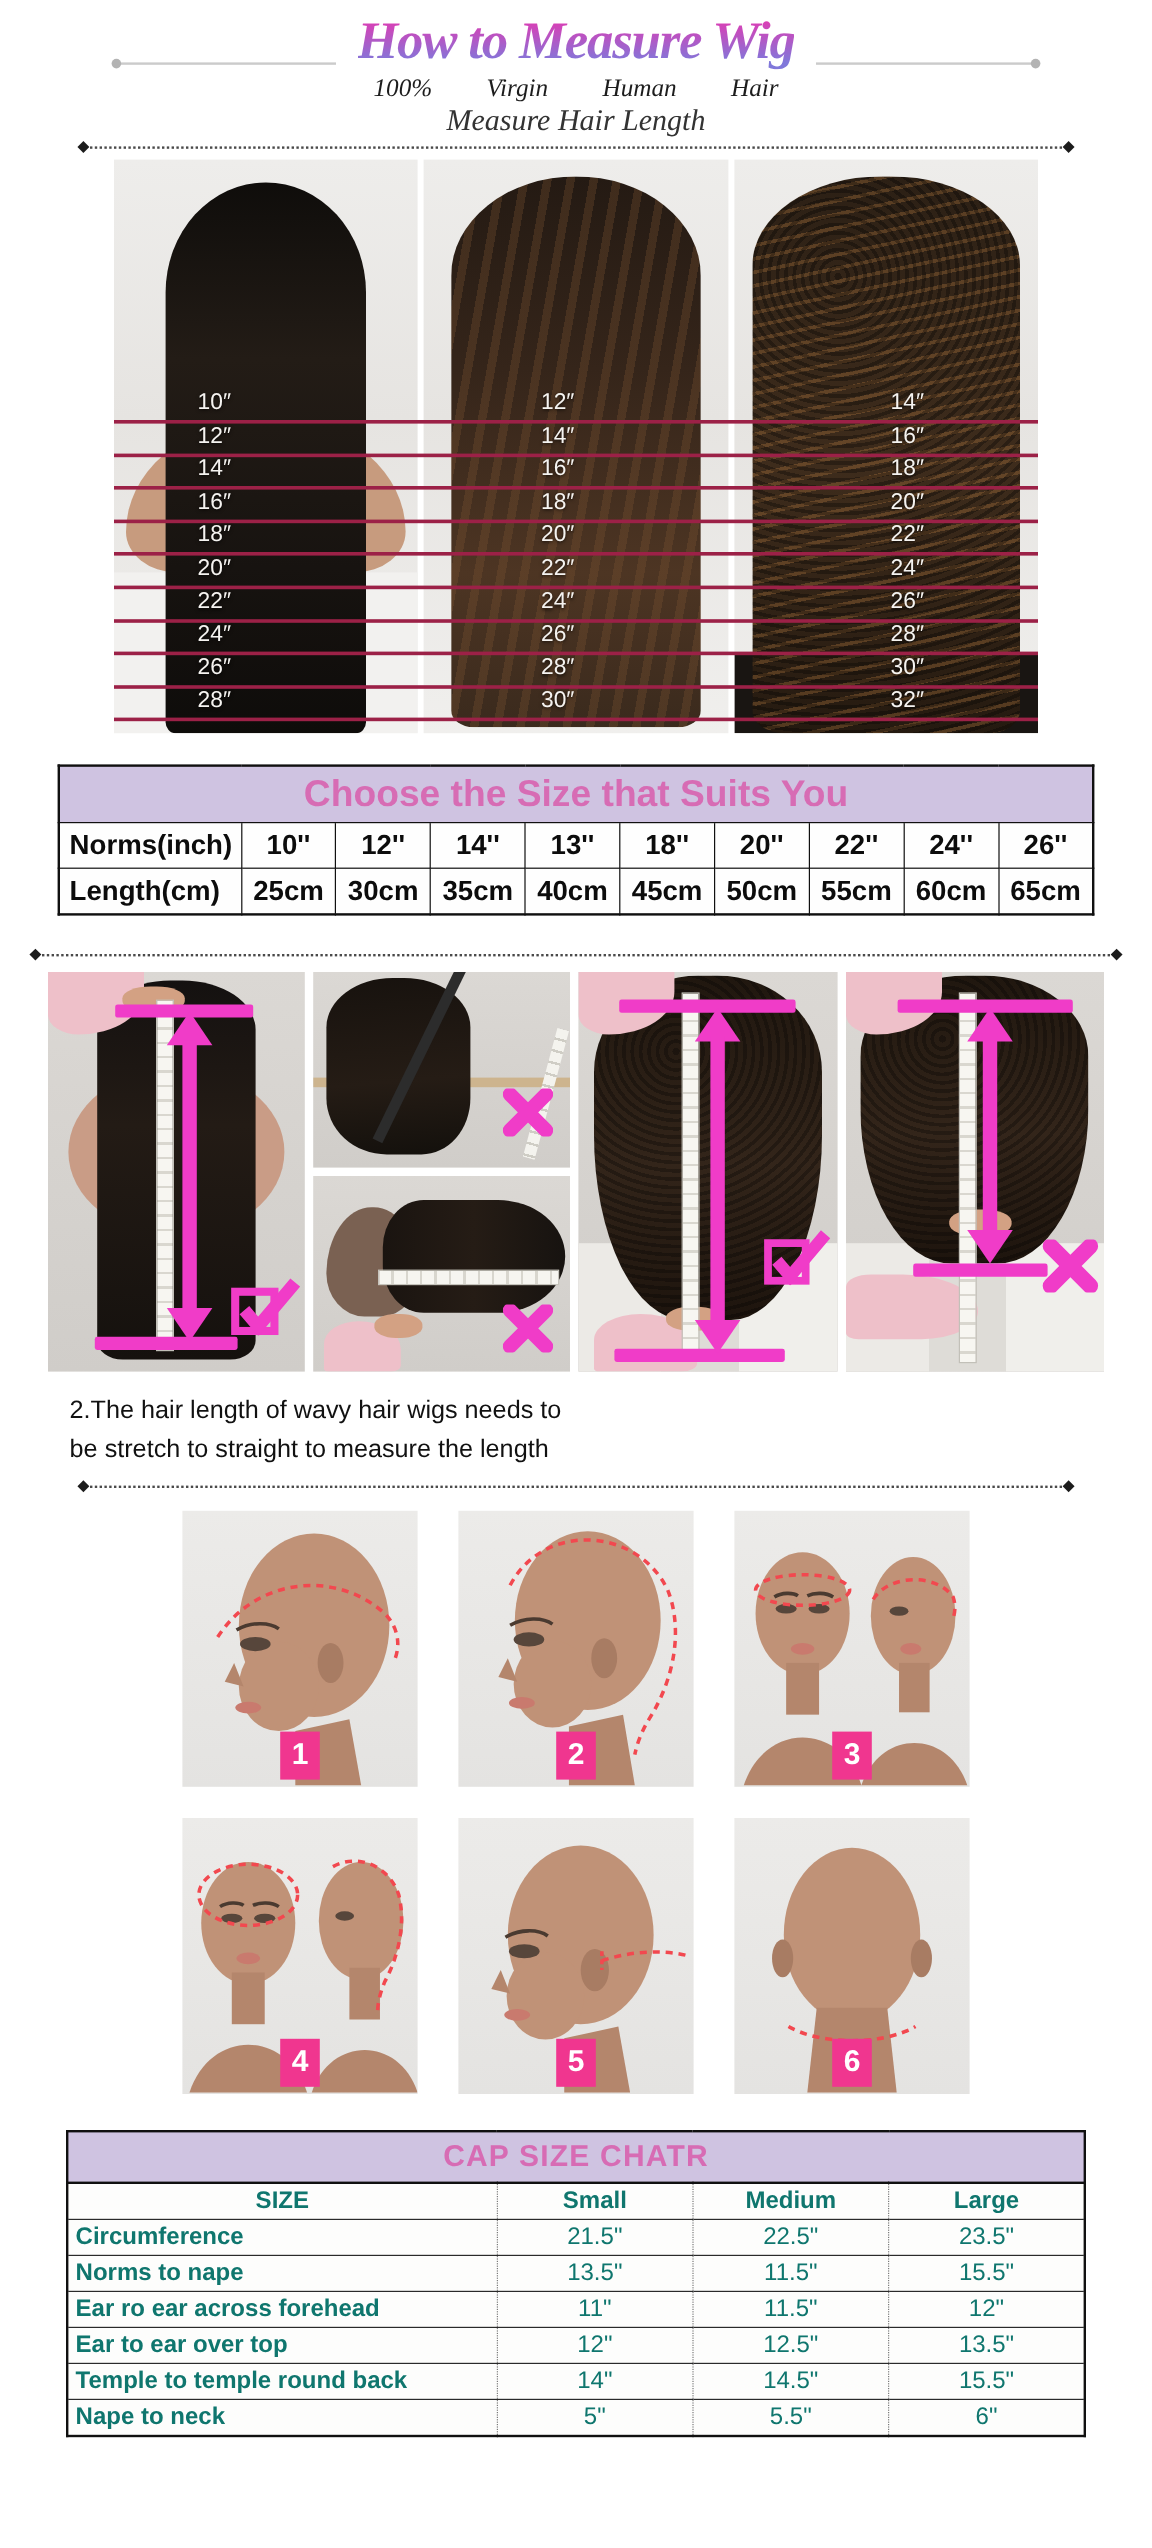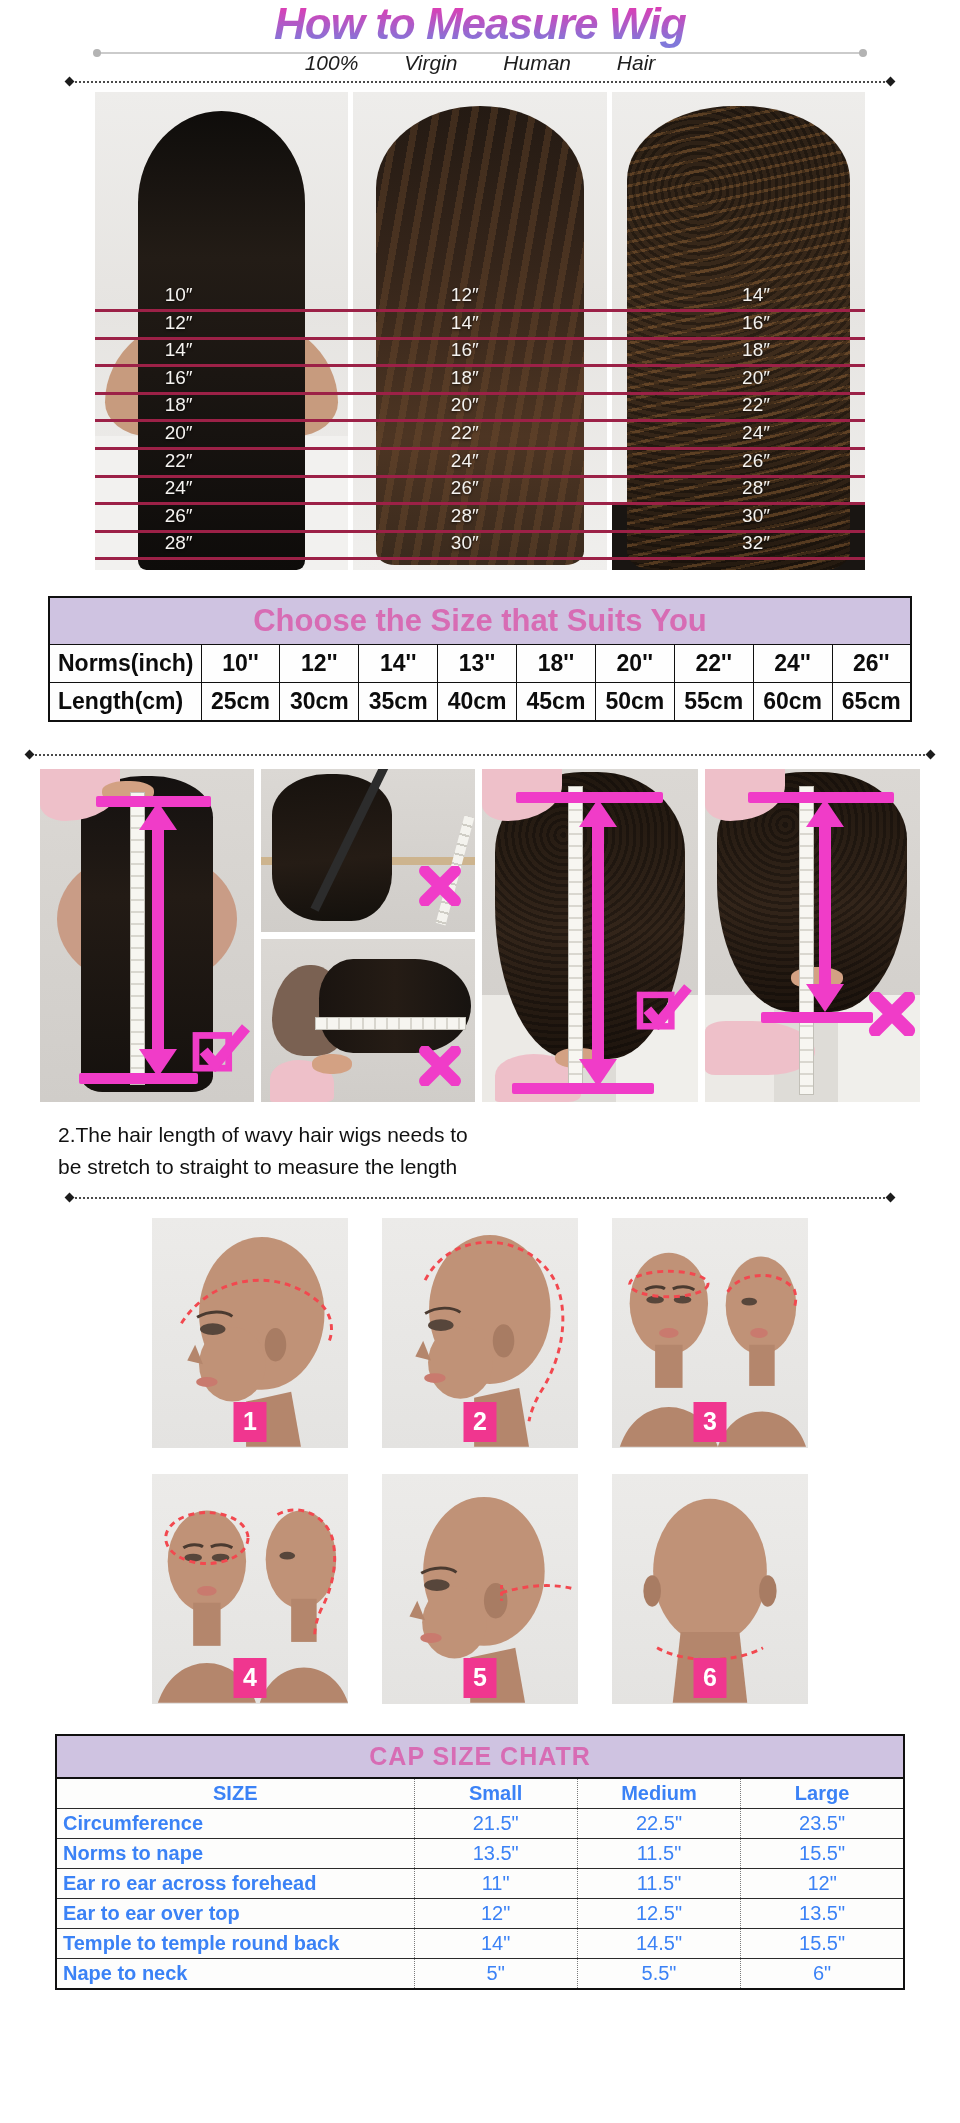--- a/index.html
+++ b/index.html
@@ -1,20 +1,20 @@
 <!DOCTYPE html>
 <html><head>
 <meta charset="utf-8">
 <style>
   * { box-sizing: border-box; margin: 0; padding: 0; }
   body { background:#ffffff; font-family:"Liberation Sans", sans-serif; }
   .page { position:relative; width:960px; height:2123px; margin:0 auto; background:#fff; overflow:hidden; }
 
   
-  .hdr { position:relative; text-align:center; padding-top:0; }
+  .hdr { position:relative; text-align:center; padding-top:10px;font-family:Liberation Serif, serif; }
   .hdr-line { position:absolute; top:52px; left:95px; right:95px; height:2px; background:#cbcbcb; z-index:0; }
   .hdr-line .dot { position:absolute; top:-3px; width:8px; height:8px; border-radius:50%; background:#b3b3b3; }
   .hdr-line .dot.l { left:-2px; } .hdr-line .dot.r { right:-2px; }
   .main-title { position:relative; z-index:1; display:inline-block; background:#fff; padding:0 18px;
     font-size:44px; line-height:48px; font-weight:bold; font-style:italic; letter-spacing:-1px; }
   .main-title .grad { background:linear-gradient(180deg,#e23ab2 12%,#8078da 88%);
     -webkit-background-clip:text; background-clip:text; color:transparent; }
   .subtitle { font-size:21px; font-style:italic; color:#1d1d1d; word-spacing:40px; margin-top:3px; }
   .sec-head { font-size:25px; line-height:30px; font-style:italic; color:#333; text-align:center; }
   .dashline { position:relative; border-top:2px dotted #4a4a4a; height:0; }
@@ -111,41 +111,42 @@
   
   .heads-grid { margin:19px 152px 0; display:grid; grid-template-columns:repeat(3,1fr); gap:26px 34px; }
   .head-panel { position:relative; height:230px; background:linear-gradient(180deg,#ecebe9,#e4e3e1); overflow:hidden; }
   .head-panel svg { position:absolute; inset:0; width:100%; height:100%; }
   .badge { position:absolute; z-index:5; bottom:6px; left:50%; transform:translateX(-50%);
     width:33px; height:40px; background:#f0368f; color:#fff; font-size:25px; font-weight:bold;
     display:flex; align-items:center; justify-content:center; }
 
   
   .cap-table { width:850px; margin:30px auto 0; table-layout:fixed; border:2px solid #101010; }
-  .cap-table th, .cap-table td { font-size:20px; color:#3b82f6; padding:3px 6px;
+  .cap-table th, .cap-table td { font-size:20px; color:#0f766e; padding:3px 6px;
     border-top:1px solid #2a2a2a; border-bottom:1px solid #2a2a2a;
     border-left:1px dotted #7a7a7a; border-right:1px dotted #7a7a7a; background:#fdfdfc; }
   .cap-table .tbl-title { background:#cfc3e1; color:#d76cb4; font-size:25px; font-weight:bold;
     letter-spacing:1px; border:2px solid #101010; padding:6px 0; text-align:center; }
   .cap-table .colhead { font-weight:bold; text-align:center; }
   .cap-table .rlabel { font-weight:bold; text-align:left; }
   .cap-table .val { font-weight:normal; text-align:center; }
 </style>
 </head>
 <body>
 
 <div class="page">
 
   <div class="hdr">
     <div class="hdr-line">
       <span class="dot l"></span>
       <span class="dot r"></span>
     </div>
     <h1 class="main-title"><span class="grad">How to Measure Wig</span></h1>
     <div class="subtitle">100% Virgin Human Hair</div>
+    <div class="sec-head">Measure Hair Length</div>
     <div class="dashline dl-wide"></div>
   </div>
 
   <div class="wig-strip">
     <div class="wig-panel wp1">
       <div class="shoulders"></div>
       <div class="dress"></div>
       <div class="hair hair-straight"></div>
       <span class="len t0">10″</span>
       <span class="len t1">12″</span>

